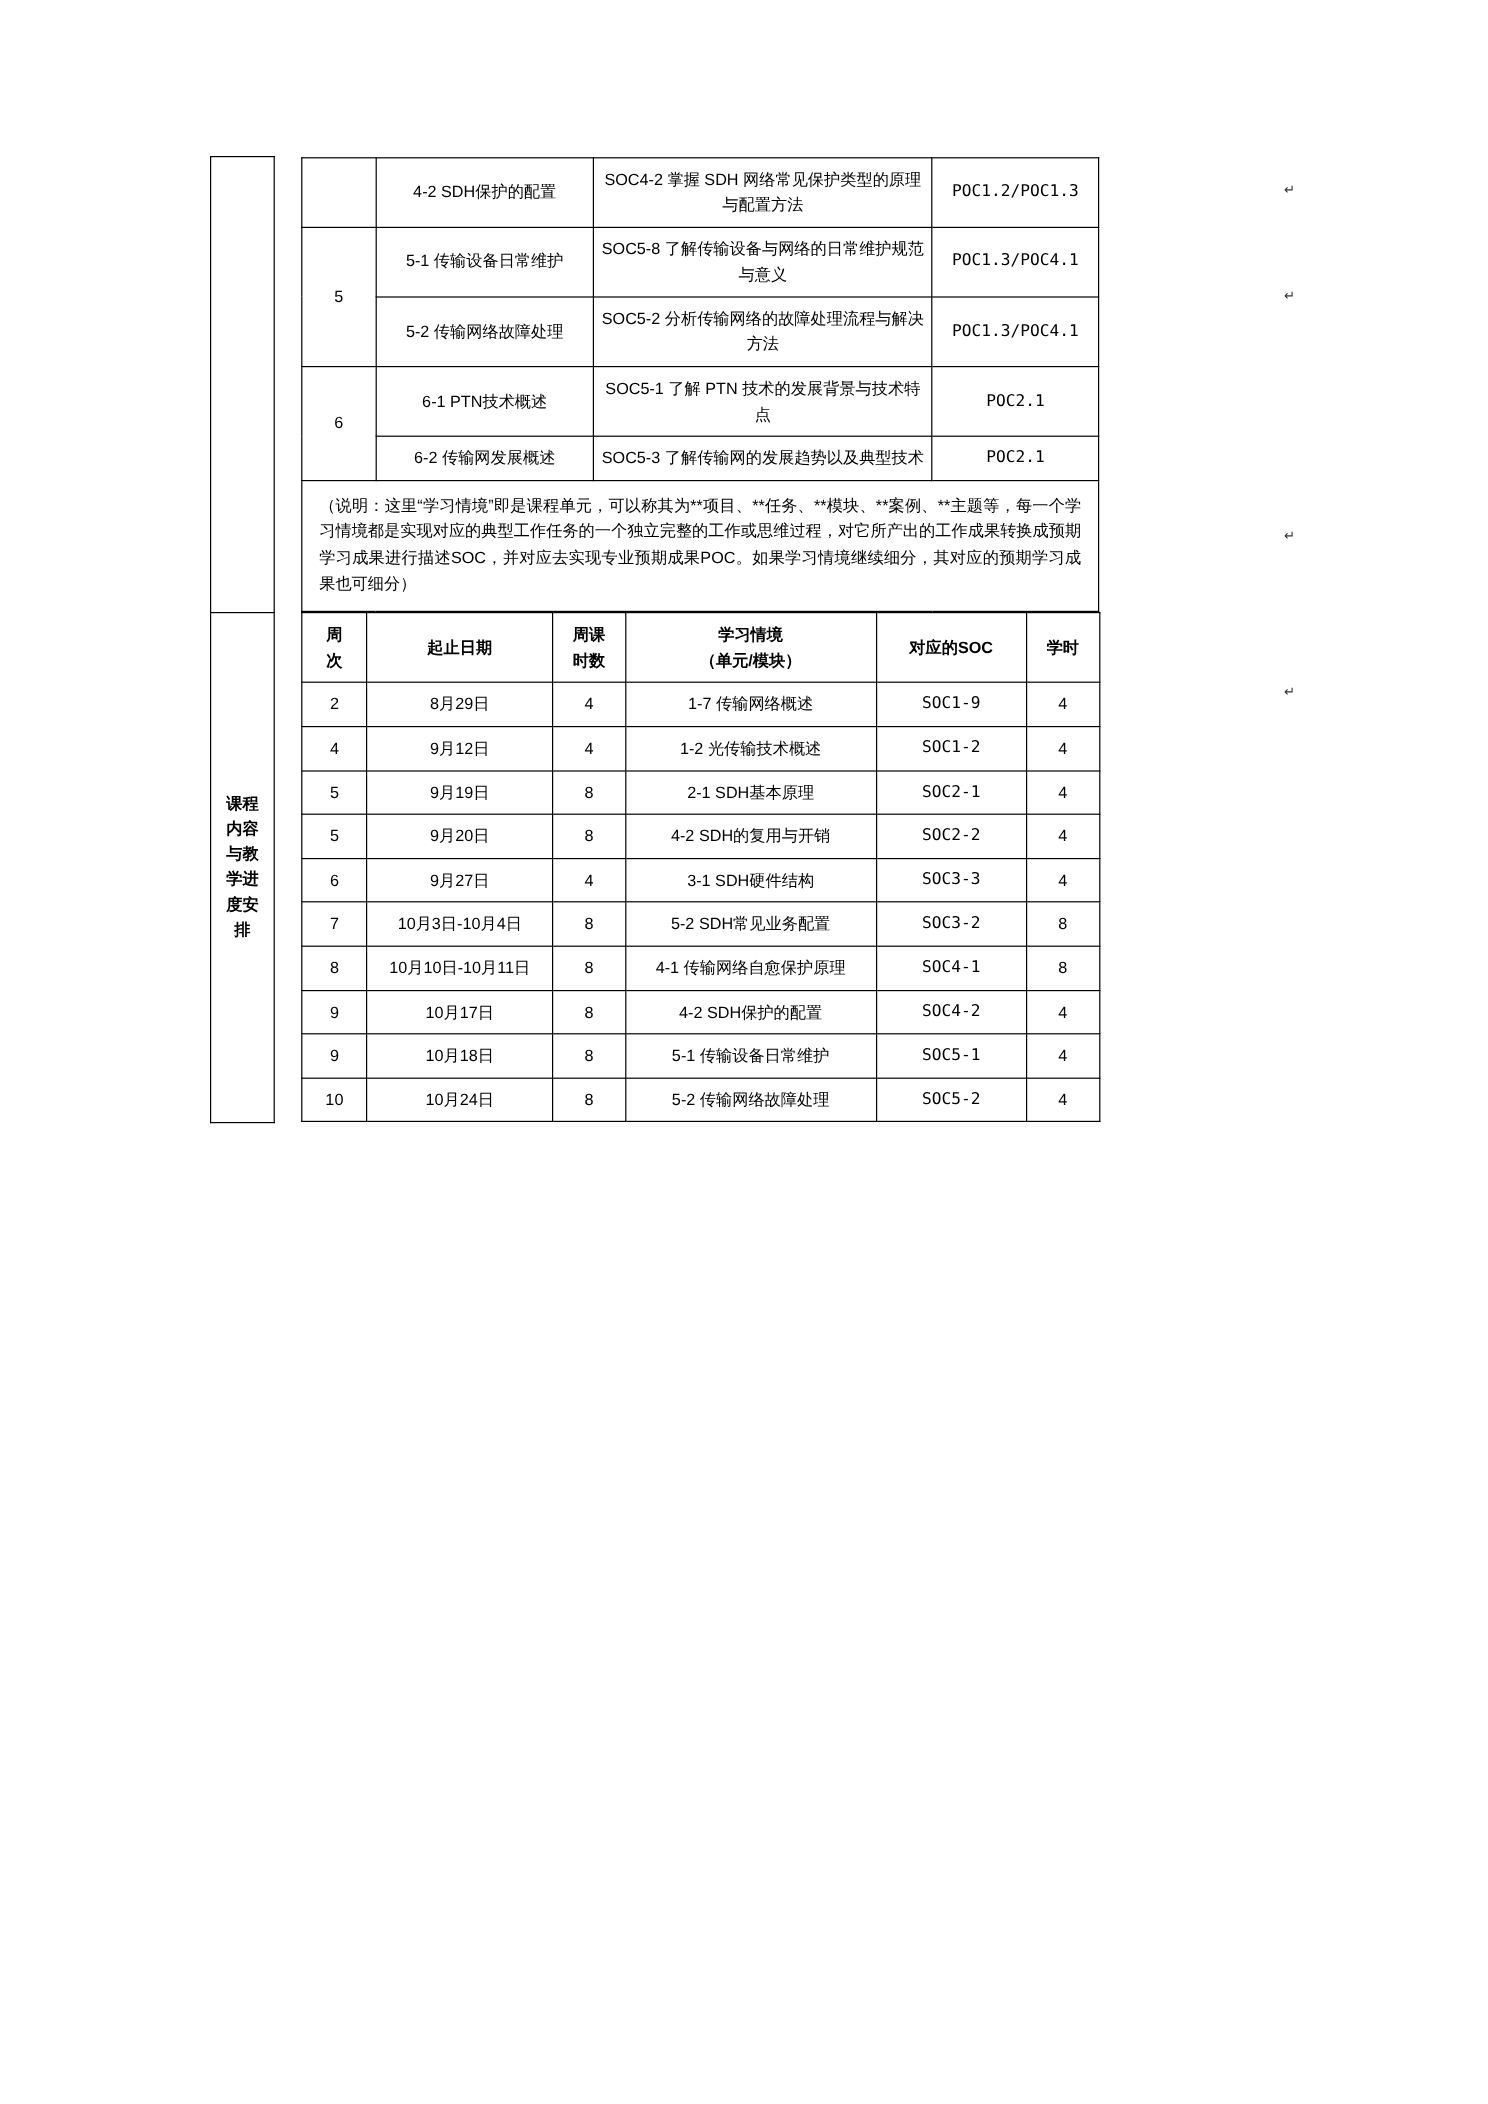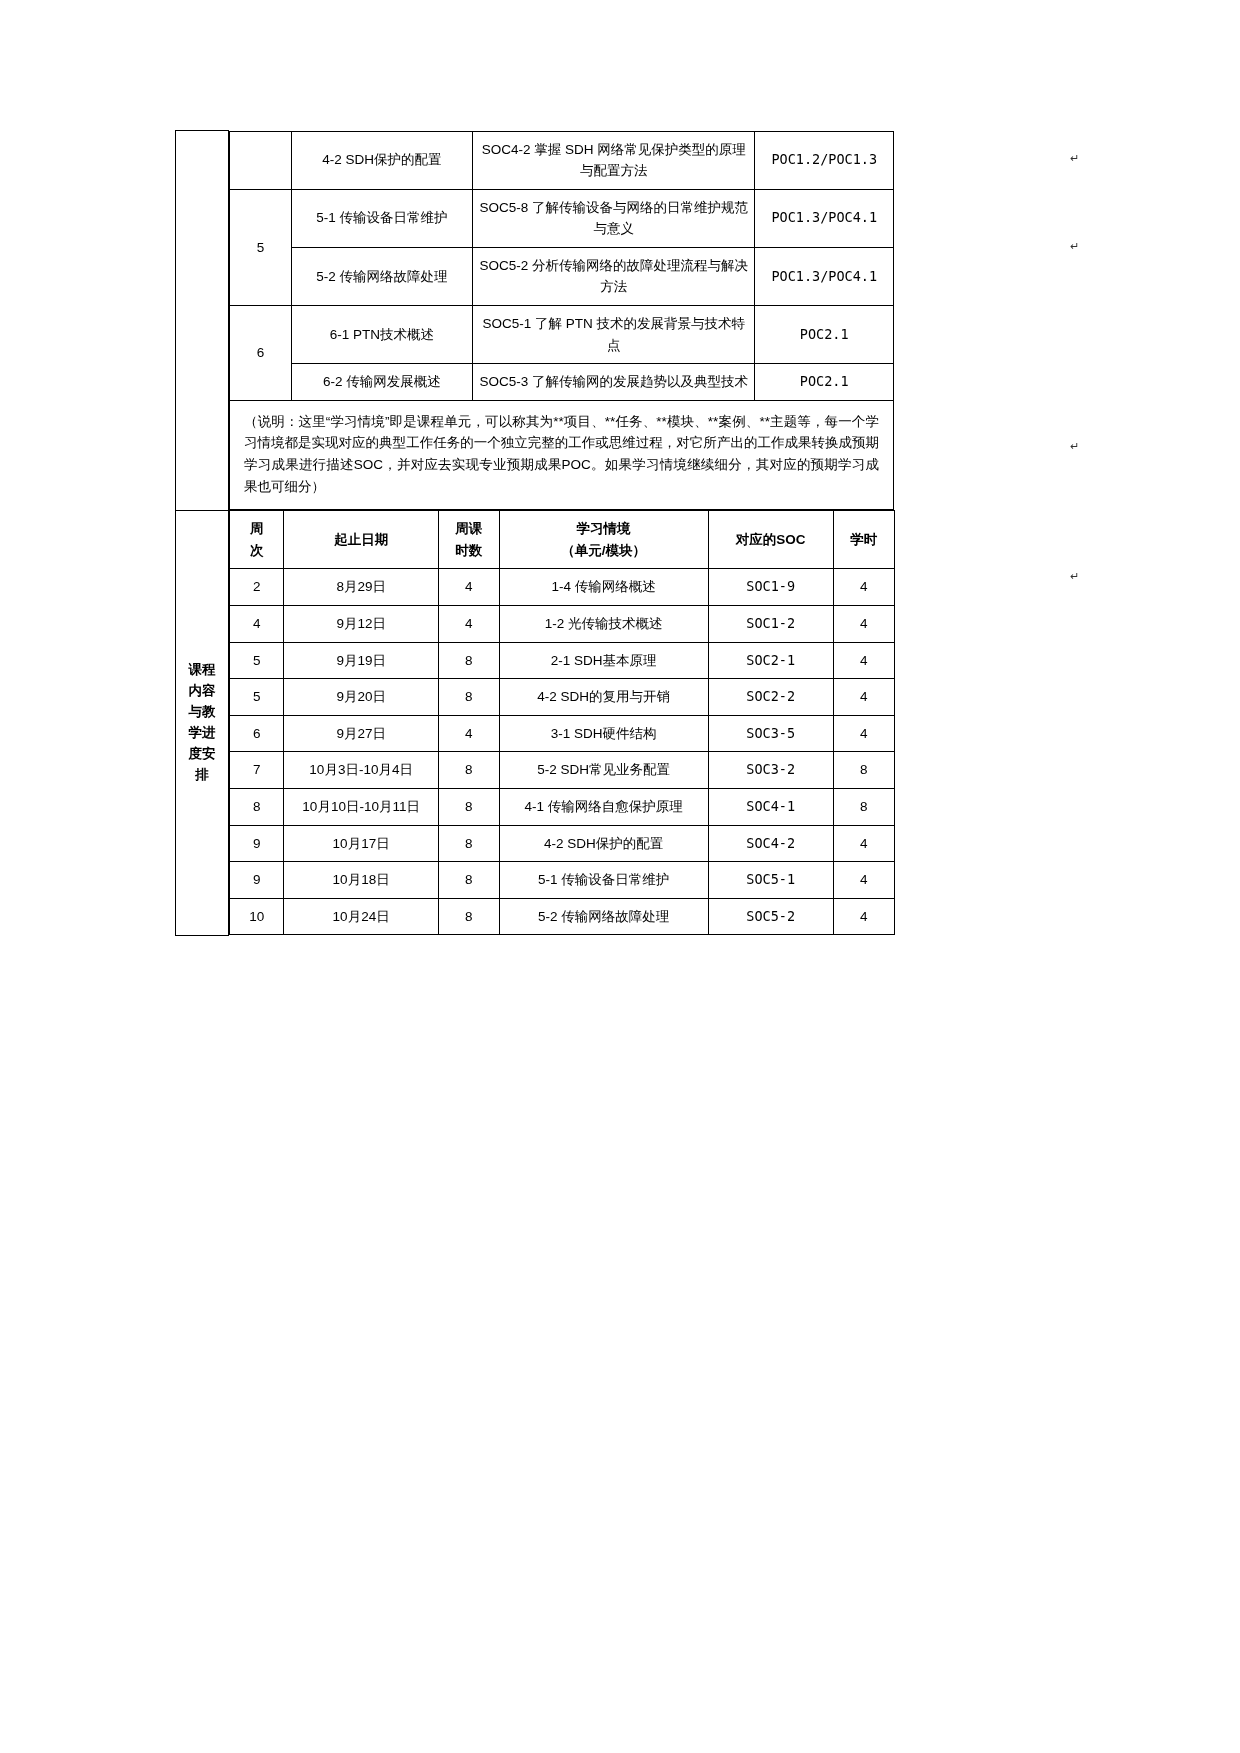--- a/index.html
+++ b/index.html
@@ -51,20 +51,21 @@
     font-family: Liberation Serif, serif;
   }
   .inner-wrap {
     padding: 0 !important;
     border: none !important;
   }
   table.inner {
     border-collapse: collapse;
     width: 100%;
     table-layout: fixed;
+    margin-left: 22px;
   }
   table.inner td {
     border: 1px solid #000000;
     font-size: 13.5px;
     line-height: 1.6;
     padding: 7px 5px;
     text-align: center;
     vertical-align: middle;
     word-wrap: break-word;
   }
@@ -207,21 +208,21 @@
                     <span>（单元/模块）</span>
                   </td>
                   <td class="hdr-cell">对应的SOC</td>
                   <td class="hdr-cell">学时</td>
                 </tr>
 
                 <tr>
                   <td>2</td>
                   <td>8月29日</td>
                   <td>4</td>
-                  <td>1-4  传输网络概述</td>
+                  <td>1-7  传输网络概述</td>
                   <td class="mono">SOC1-9</td>
                   <td>4</td>
                 </tr>
                 <tr>
                   <td>4</td>
                   <td>9月12日</td>
                   <td>4</td>
                   <td>1-2  光传输技术概述</td>
                   <td class="mono">SOC1-2</td>
                   <td>4</td>
@@ -240,21 +241,21 @@
                   <td>8</td>
                   <td>4-2  SDH的复用与开销</td>
                   <td class="mono">SOC2-2</td>
                   <td>4</td>
                 </tr>
                 <tr>
                   <td>6</td>
                   <td>9月27日</td>
                   <td>4</td>
                   <td>3-1  SDH硬件结构</td>
-                  <td class="mono">SOC3-5</td>
+                  <td class="mono">SOC3-3</td>
                   <td>4</td>
                 </tr>
                 <tr>
                   <td>7</td>
                   <td>10月3日-10月4日</td>
                   <td>8</td>
                   <td>5-2  SDH常见业务配置</td>
                   <td class="mono">SOC3-2</td>
                   <td>8</td>
                 </tr>

